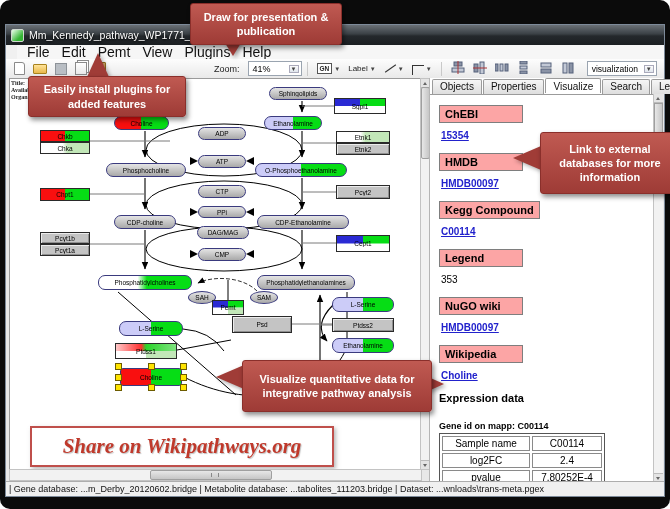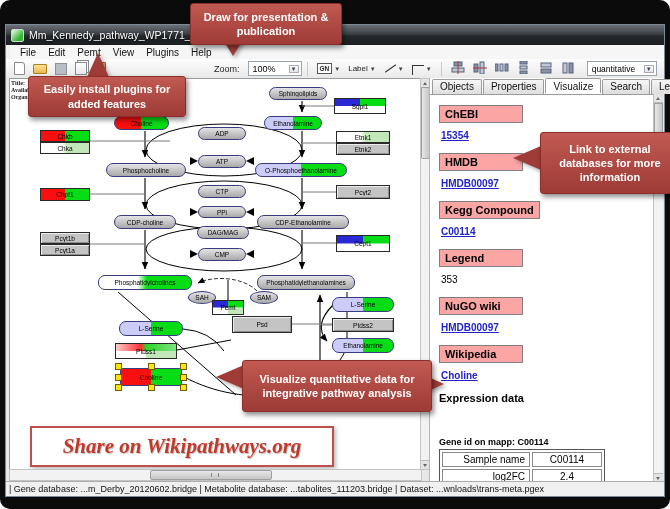--- a/index.html
+++ b/index.html
@@ -3,21 +3,21 @@
 <meta charset="utf-8">
 <style>
   html,body{margin:0;padding:0;}
   body{width:670px;height:509px;position:relative;font-family:"Liberation Sans",sans-serif;background:#fff;}
   .frame{position:absolute;inset:0;background:#0b0b0b;border-radius:10px;overflow:hidden;}
 
   
   .window{position:absolute;left:5px;top:24px;right:5px;bottom:12px;background:#f0f0f0;border:1px solid #7d8a99;}
   .titlebar{position:absolute;top:0;left:0;right:0;height:20px;background:linear-gradient(#6a7076,#3a4045 45%,#24282c 55%,#1b1f22);display:flex;align-items:center;gap:5px;padding-left:5px;color:#fff;font-size:10.5px;text-shadow:0 1px 2px #000;}
   .app-icon{width:11px;height:11px;border:1px solid #cfd8cf;border-radius:2px;background:linear-gradient(135deg,#eaffea,#35b535 70%);}
-  .menubar{position:absolute;top:20px;left:4px;right:0;height:14px;background:#f6f6f6;border-bottom:1px solid #d9d9d9;display:flex;align-items:center;padding-left:4px;font-size:10px;color:#111;}
+  .menubar{position:absolute;top:20px;left:11px;right:0;height:14px;background:#f6f6f6;border-bottom:1px solid #d9d9d9;display:flex;align-items:center;padding-left:4px;font-size:14px;color:#111;}
   .menu-item{padding:0 6px;}
   .toolbar{position:absolute;top:34px;left:0;right:0;height:19px;background:linear-gradient(#fdfdfd,#e9e9e9);border-bottom:1px solid #cfcfcf;display:flex;align-items:center;padding-left:4px;font-size:9px;color:#222;}
   .tb-gap{width:8px;}
   .tb-sep{width:1px;height:14px;background:#c9c9c9;margin:0 5px;}
   .tb-btn{display:flex;align-items:center;margin:0 2px;padding:1px;border:1px solid transparent;border-radius:2px;}
   .dd{font-size:6px;color:#444;margin-left:2px;}
   .ico-new{width:9px;height:11px;background:#fff;border:1px solid #8a8a8a;border-top-right-radius:3px;}
   .ico-open{width:12px;height:8px;background:linear-gradient(#ffe49a,#e8b84b);border:1px solid #a8821e;border-radius:1px;}
   .ico-save{width:10px;height:10px;background:#b9bec4;border:1px solid #8d9298;}
   .ico-copy{width:10px;height:11px;background:linear-gradient(#fff,#e8e8e8);border:1px solid #8a8a8a;box-shadow:2px -2px 0 -1px #fff,2px -2px 0 0 #8a8a8a;}
@@ -77,24 +77,24 @@
   .sidepanel{position:absolute;left:423px;top:0;right:1px;bottom:0;background:#fff;border-left:1px solid #b5b5b5;}
   .tabs{position:absolute;top:1px;left:2px;right:10px;height:15px;display:flex;font-size:10px;}
   .tab{padding:1px 7px;border:1px solid #9b9b9b;border-bottom:none;background:linear-gradient(#f6f6f6,#dedede);margin-right:1px;border-radius:2px 2px 0 0;color:#111;}
   .tab.active{background:#fff;font-weight:normal;position:relative;top:-1px;padding-top:2px;}
   .panel-body{position:absolute;top:16px;left:0;right:9px;bottom:0;background:#fff;border-top:1px solid #9b9b9b;overflow:hidden;padding:9px 0 0 9px;}
   .bp-header{display:inline-block;min-width:72px;border:1px solid #7e7e7e;background:#fca5a5;font-weight:bold;font-size:11px;color:#000;padding:2px 5px;}
   .bp-link{display:block;color:#2222cc;font-weight:bold;font-size:10px;text-decoration:underline;margin:7px 0 0 2px;}
   .bp-value{display:block;color:#000;font-size:10px;margin:7px 0 0 2px;}
   .bp-section{margin-bottom:11px;}
   .exp-title{font-weight:bold;font-size:11px;margin-top:4px;color:#000;}
-  .mapp-label{font-weight:bold;font-size:9px;margin-top:33px;color:#000;}
+  .mapp-label{font-weight:bold;font-size:9px;margin-top:17px;color:#000;}
   table.exp{border-collapse:separate;border-spacing:2px;border:1px solid #555;background:#fff;margin-top:2px;}
   table.exp td{border:1px solid #8a8a8a;font-size:10px;text-align:center;padding:1px 4px;color:#000;}
-  table.exp td:first-child{width:78px;text-align:right;}
+  table.exp td:first-child{width:78px;}
   table.exp td:last-child{width:60px;}
   .panel-scroll{position:absolute;top:16px;right:0;bottom:0;width:9px;background:#f2f2f2;border-left:1px solid #c3c3c3;}
   .panel-scroll .thumb{position:absolute;left:0;right:0;top:9px;height:56px;background:linear-gradient(90deg,#e7e7e7,#c6c6c6);border:1px solid #9f9f9f;}
 
   
   .statusbar{position:absolute;left:0;right:0;bottom:0;height:14px;background:#f0f0f0;border-top:1px solid #adadad;font-size:9px;color:#111;display:flex;align-items:center;padding-left:3px;white-space:nowrap;overflow:hidden;}
 
   
   .callout{position:absolute;z-index:60;background:linear-gradient(#c05a52,#9e3b36);border:1px solid #8a2f2b;border-radius:3px;color:#fff;font-weight:bold;font-size:11px;line-height:1.3;text-align:center;display:flex;align-items:center;justify-content:center;padding:2px 6px;box-shadow:2px 3px 5px rgba(0,0,0,.45);}
   .tail{position:absolute;z-index:59;width:0;height:0;filter:drop-shadow(2px 2px 2px rgba(0,0,0,.35));}
@@ -136,21 +136,21 @@
       <span class="tb-btn">
           <span class="ico-copy"></span>
         </span>
       <span class="tb-btn">
           <span class="ico-paste"></span>
         </span>
       <span style="width:104px"></span>
       <span>Zoom:</span>
       <span class="tb-gap"></span>
       <span class="combo" style="width:46px">
-        <span>100%</span>
+        <span>41%</span>
         <span class="dd" style="margin-left:auto">▼</span>
       </span>
       <span class="tb-sep"></span>
       <span class="tb-btn">
           <span class="gn-box">GN</span>
           <span class="dd">▼</span>
         </span>
       <span class="tb-btn">
           <span class="lbl-txt">Label</span>
           <span class="dd">▼</span>
@@ -187,21 +187,21 @@
       <span class="align-svg"><svg width="14" height="13">
             <rect x="2" y="2" width="10" height="4" fill="#c3c9d6" stroke="#55607a"></rect>
             <rect x="2" y="8" width="10" height="4" fill="#8a93a6" stroke="#55607a"></rect>
           </svg></span>
       <span class="align-svg"><svg width="14" height="13">
             <rect x="2" y="2" width="4" height="10" fill="#c3c9d6" stroke="#55607a"></rect>
             <rect x="8" y="2" width="4" height="10" fill="#8a93a6" stroke="#55607a"></rect>
           </svg></span>
       <span class="tb-gap"></span>
       <span class="combo" style="width:62px">
-        <span style="font-size:8.5px">quantitative</span>
+        <span style="font-size:8.5px">visualization</span>
         <span class="dd" style="margin-left:auto">▼</span>
       </span>
     </div>
 
     <div class="main">
 
       <div class="canvas">
         <svg width="411" height="392" viewBox="0 0 411 392">
           <defs>
             <marker id="ar" viewBox="0 0 8 8" refX="6.5" refY="3" markerWidth="8" markerHeight="8" orient="auto">

